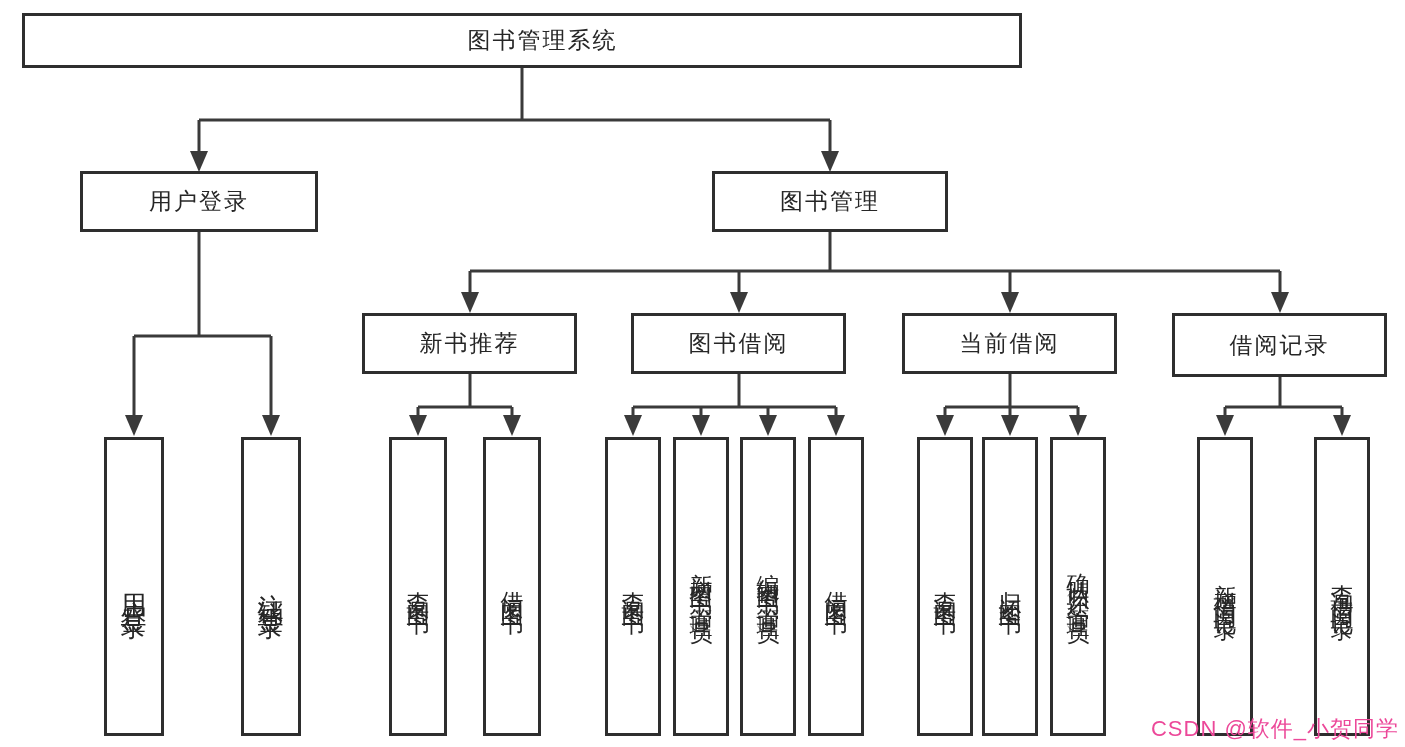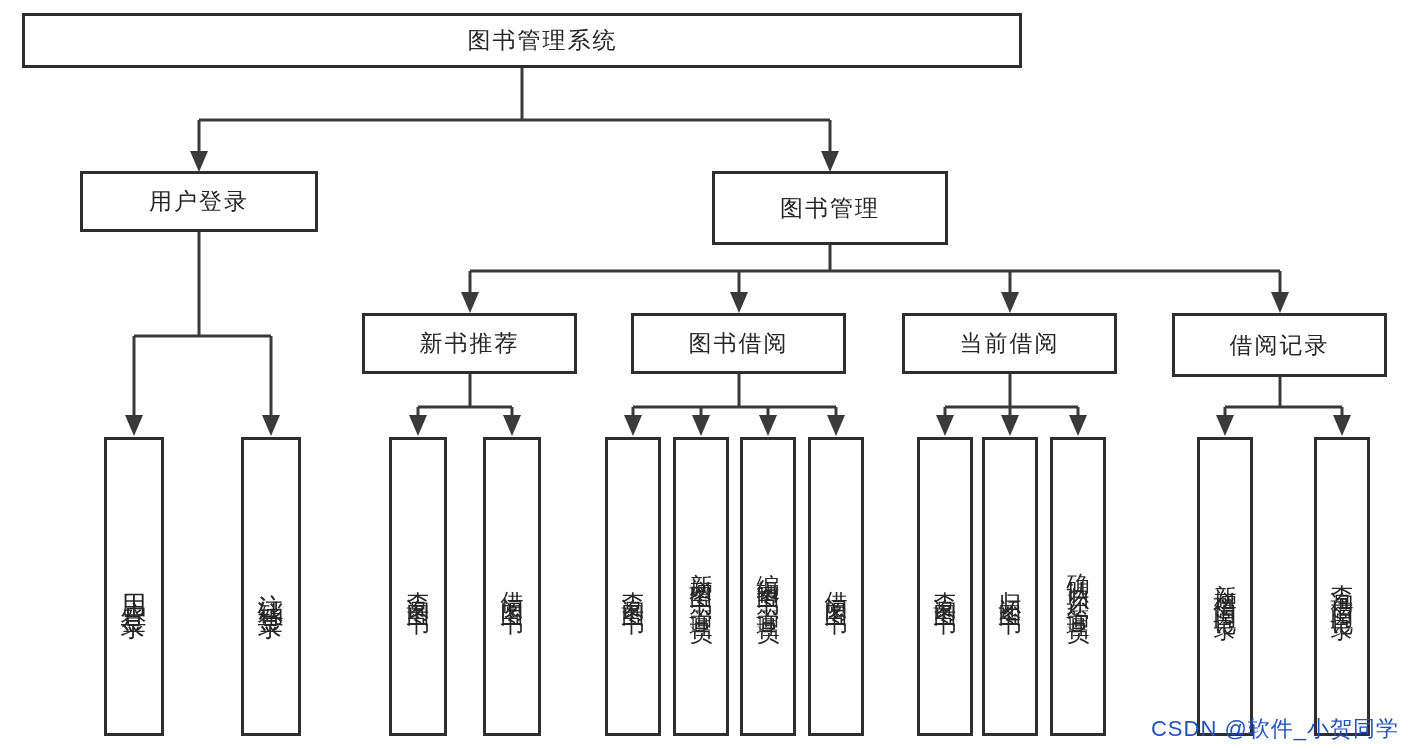--- a/index.html
+++ b/index.html
@@ -18,21 +18,21 @@
     display:flex;align-items:center;justify-content:center;
     top:437px;height:299px;box-sizing:border-box;z-index:2;
   }
   .vtext{
     writing-mode:vertical-rl;text-orientation:mixed;
     font-size:23px;letter-spacing:7px;line-height:1;white-space:nowrap;
   }
   .vbox.big .vtext{font-size:26px;}
   .watermark{
     position:absolute;top:714px;right:6px;z-index:5;
-    font-size:22px;letter-spacing:1px;color:#1d4ed8;
+    font-size:22px;letter-spacing:1px;color:#ec4899;
   }
 </style>
 </head>
 <body>
 
 <div class="canvas">
 
   <svg class="connectors" width="1405" height="747" viewBox="0 0 1405 747" xmlns="http://www.w3.org/2000/svg">
     <g stroke="#3a3a3a" stroke-width="3" fill="none">
 
@@ -73,21 +73,21 @@
     </g>
   </svg>
 
   <div class="box" style="left:22px;top:13px;width:1000px;height:55px;padding-left:41px;">
     <span>图书管理系统</span>
   </div>
 
   <div class="box" style="left:80px;top:171px;width:238px;height:61px;">
     <span>用户登录</span>
   </div>
-  <div class="box" style="left:712px;top:171px;width:236px;height:74px;">
+  <div class="box" style="left:712px;top:171px;width:236px;height:61px;">
     <span>图书管理</span>
   </div>
 
   <div class="box" style="left:362px;top:313px;width:215px;height:61px;">
     <span>新书推荐</span>
   </div>
   <div class="box" style="left:631px;top:313px;width:215px;height:61px;">
     <span>图书借阅</span>
   </div>
   <div class="box" style="left:902px;top:313px;width:215px;height:61px;font-family:Liberation Serif, serif;">

